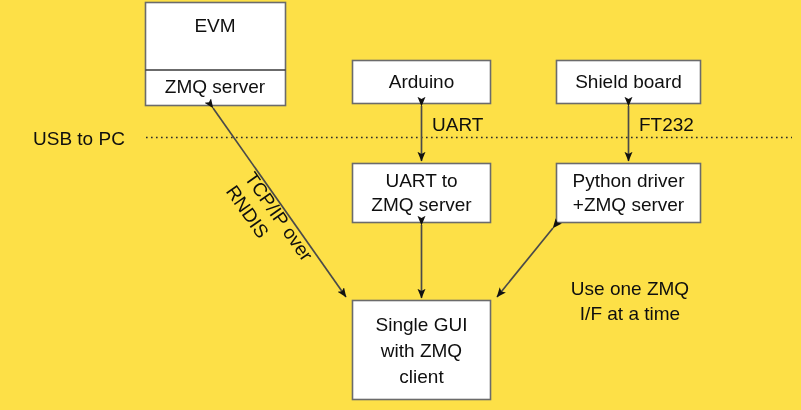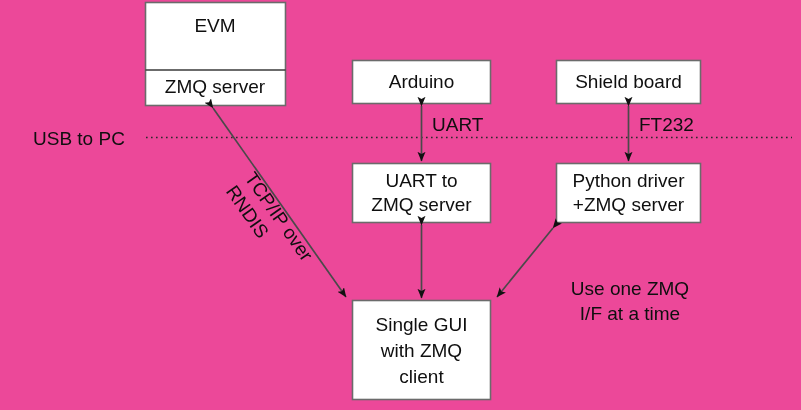--- a/index.html
+++ b/index.html
@@ -4,21 +4,21 @@
 <style>
   html, body {
     margin: 0;
     padding: 0;
     background: #ffffff;
   }
   #stage {
     position: relative;
     width: 801px;
     height: 410px;
-    background: #ec4899;
+    background: #fde047;
     overflow: hidden;
     font-family: "Liberation Sans", sans-serif;
   }
   svg.layer {
     position: absolute;
     left: 0;
     top: 0;
     width: 801px;
     height: 410px;
   }

